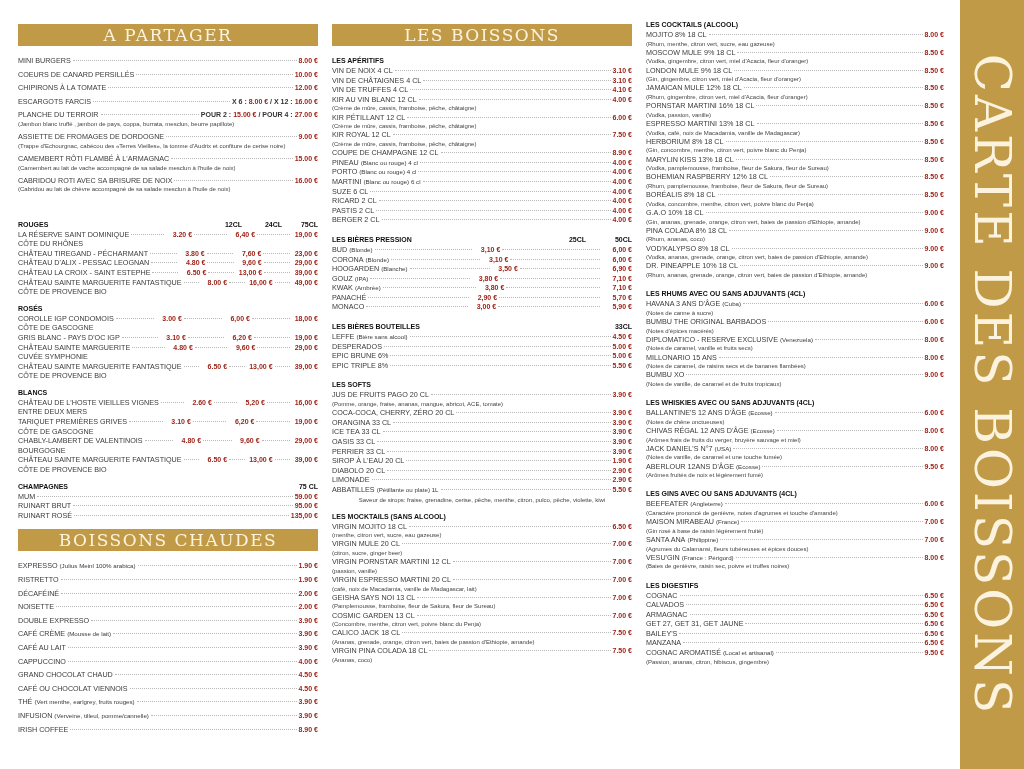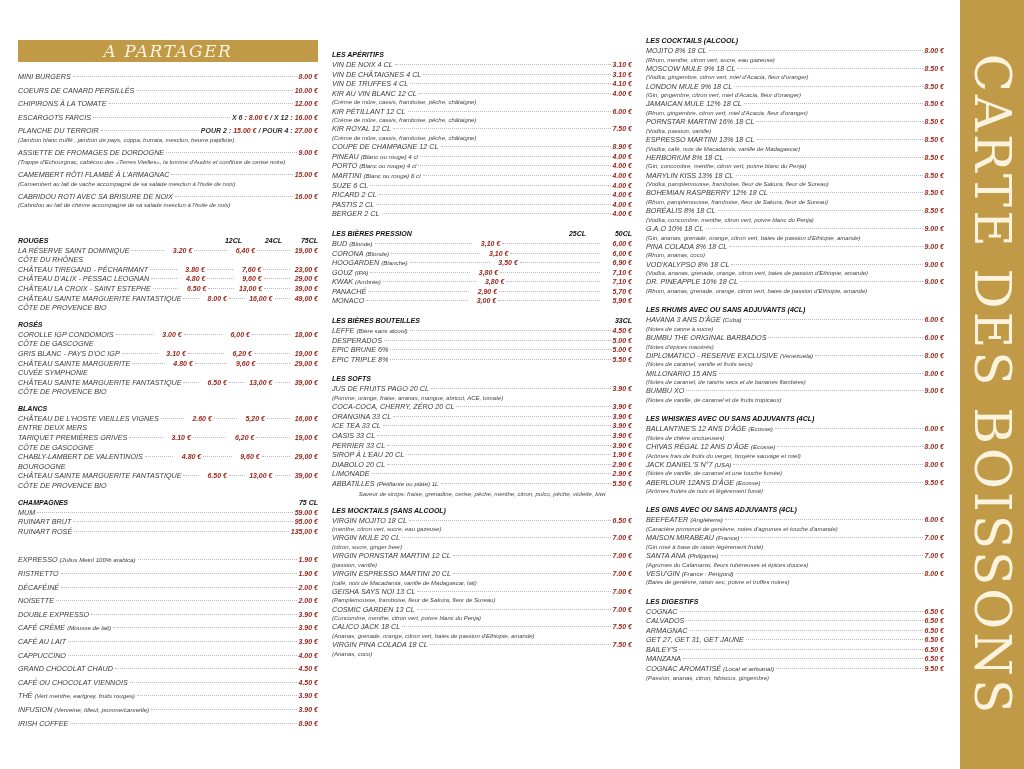--- a/index.html
+++ b/index.html
@@ -1,18 +1,18 @@
 <!DOCTYPE html>
 <html><head>
 <meta charset="utf-8">
 <style>
   * { box-sizing: border-box; margin: 0; padding: 0; }
   html, body { width: 1024px; height: 769px; overflow: hidden; background: #ffffff; }
   body { font-family: "Liberation Sans", "DejaVu Sans", sans-serif; color: #3a3a3a; position: relative; }
-  .col { position: absolute; top: 16px; font-style: italic; }
+  .col { position: absolute; top: 0; }
   #col1 { left: 18px; width: 300px; }
   #col2 { left: 332px; width: 300px; }
   #col3 { left: 646px; width: 298px; }
   .banner {
     background: #c09a47; color: #fbf3de; text-align: center;
     font-family: "DejaVu Serif", "Liberation Serif", serif; letter-spacing: 1.5px;
     height: 22px; line-height: 22px; font-size: 17px; text-transform: uppercase;
   }
   .row { display: flex; align-items: baseline; font-size: 7.2px; line-height: 9.6px; white-space: nowrap; text-transform: uppercase; }
   .row .name { flex: 0 0 auto; }
@@ -261,20 +261,21 @@
         <span class="dots"></span>
         <span class="price">95.00 €</span>
       </div>
       <div class="row">
         <span class="name">RUINART ROSÉ</span>
         <span class="dots"></span>
         <span class="price">135,00 €</span>
       </div>
     </div>
   <div style="height:9px"></div>
+  <div class="banner">BOISSONS CHAUDES</div>
   <div class="gap-l"></div>
   <div>
       <div class="row">
         <span class="name">EXPRESSO</span>
         <span class="sub">(Julius Meinl 100% arabica)</span>
         <span class="dots"></span>
         <span class="price">1.90 €</span>
       </div>
       <div class="gap-s"></div>
       <div class="row">
@@ -350,20 +351,21 @@
         <span class="name">IRISH COFFEE</span>
         <span class="dots"></span>
         <span class="price">8.90 €</span>
       </div>
       <div class="gap-s"></div>
     </div>
 </div>
 
 <div class="col" id="col2">
   <div style="height:24px"></div>
+  <div class="banner">LES BOISSONS</div>
   <div class="gap-l"></div>
   <div>
       <div class="sec-head">
         <span class="t">LES APÉRITIFS</span>
       </div>
       <div class="row">
         <span class="name">VIN DE NOIX 4 cl</span>
         <span class="dots"></span>
         <span class="price">3.10 €</span>
       </div>

